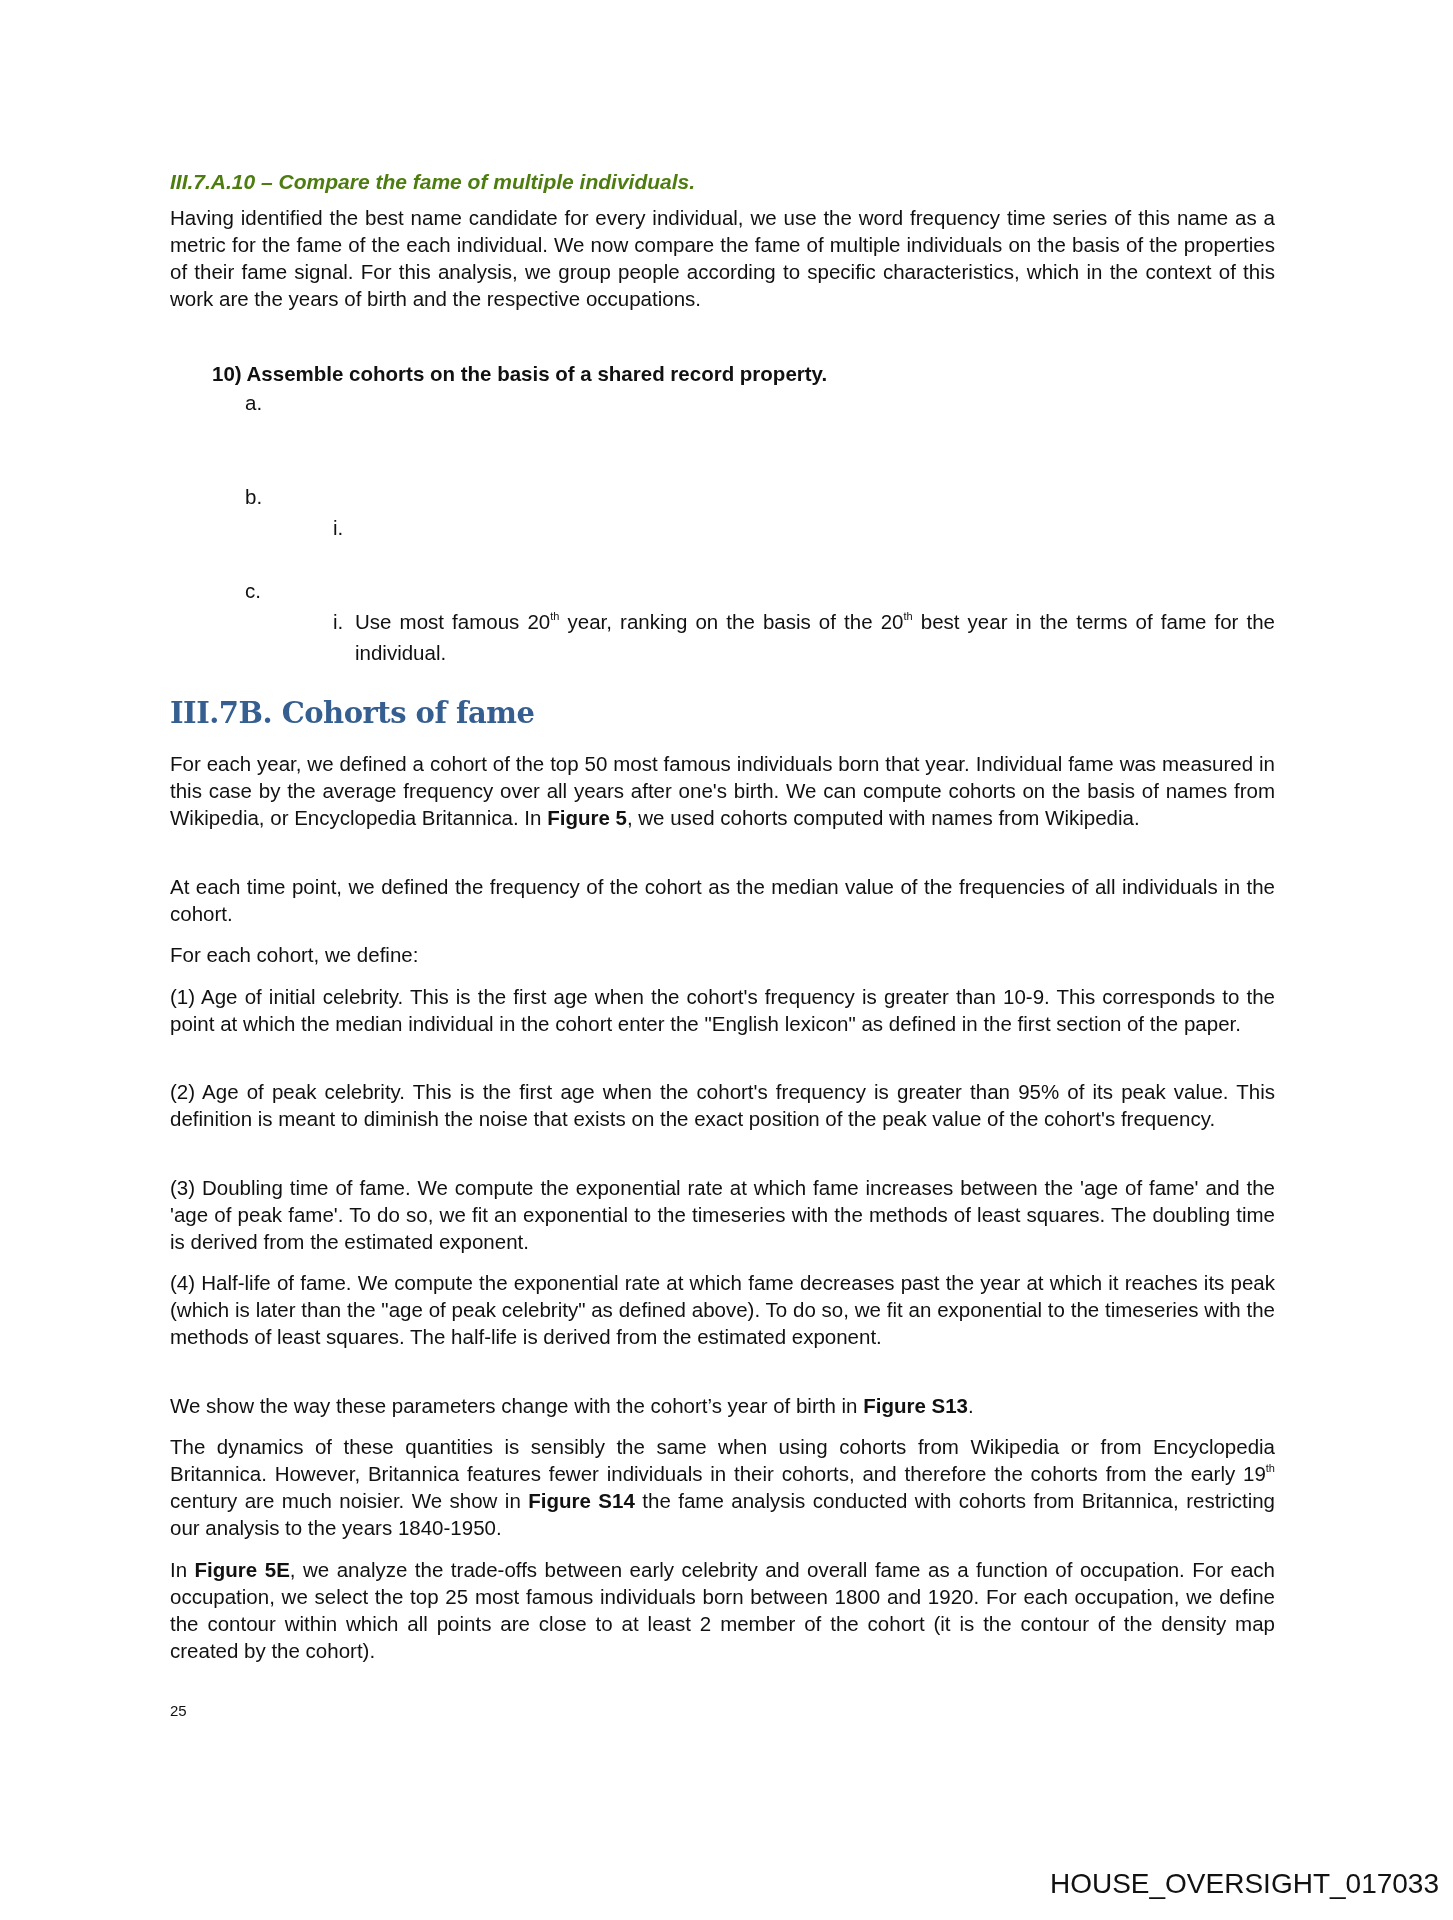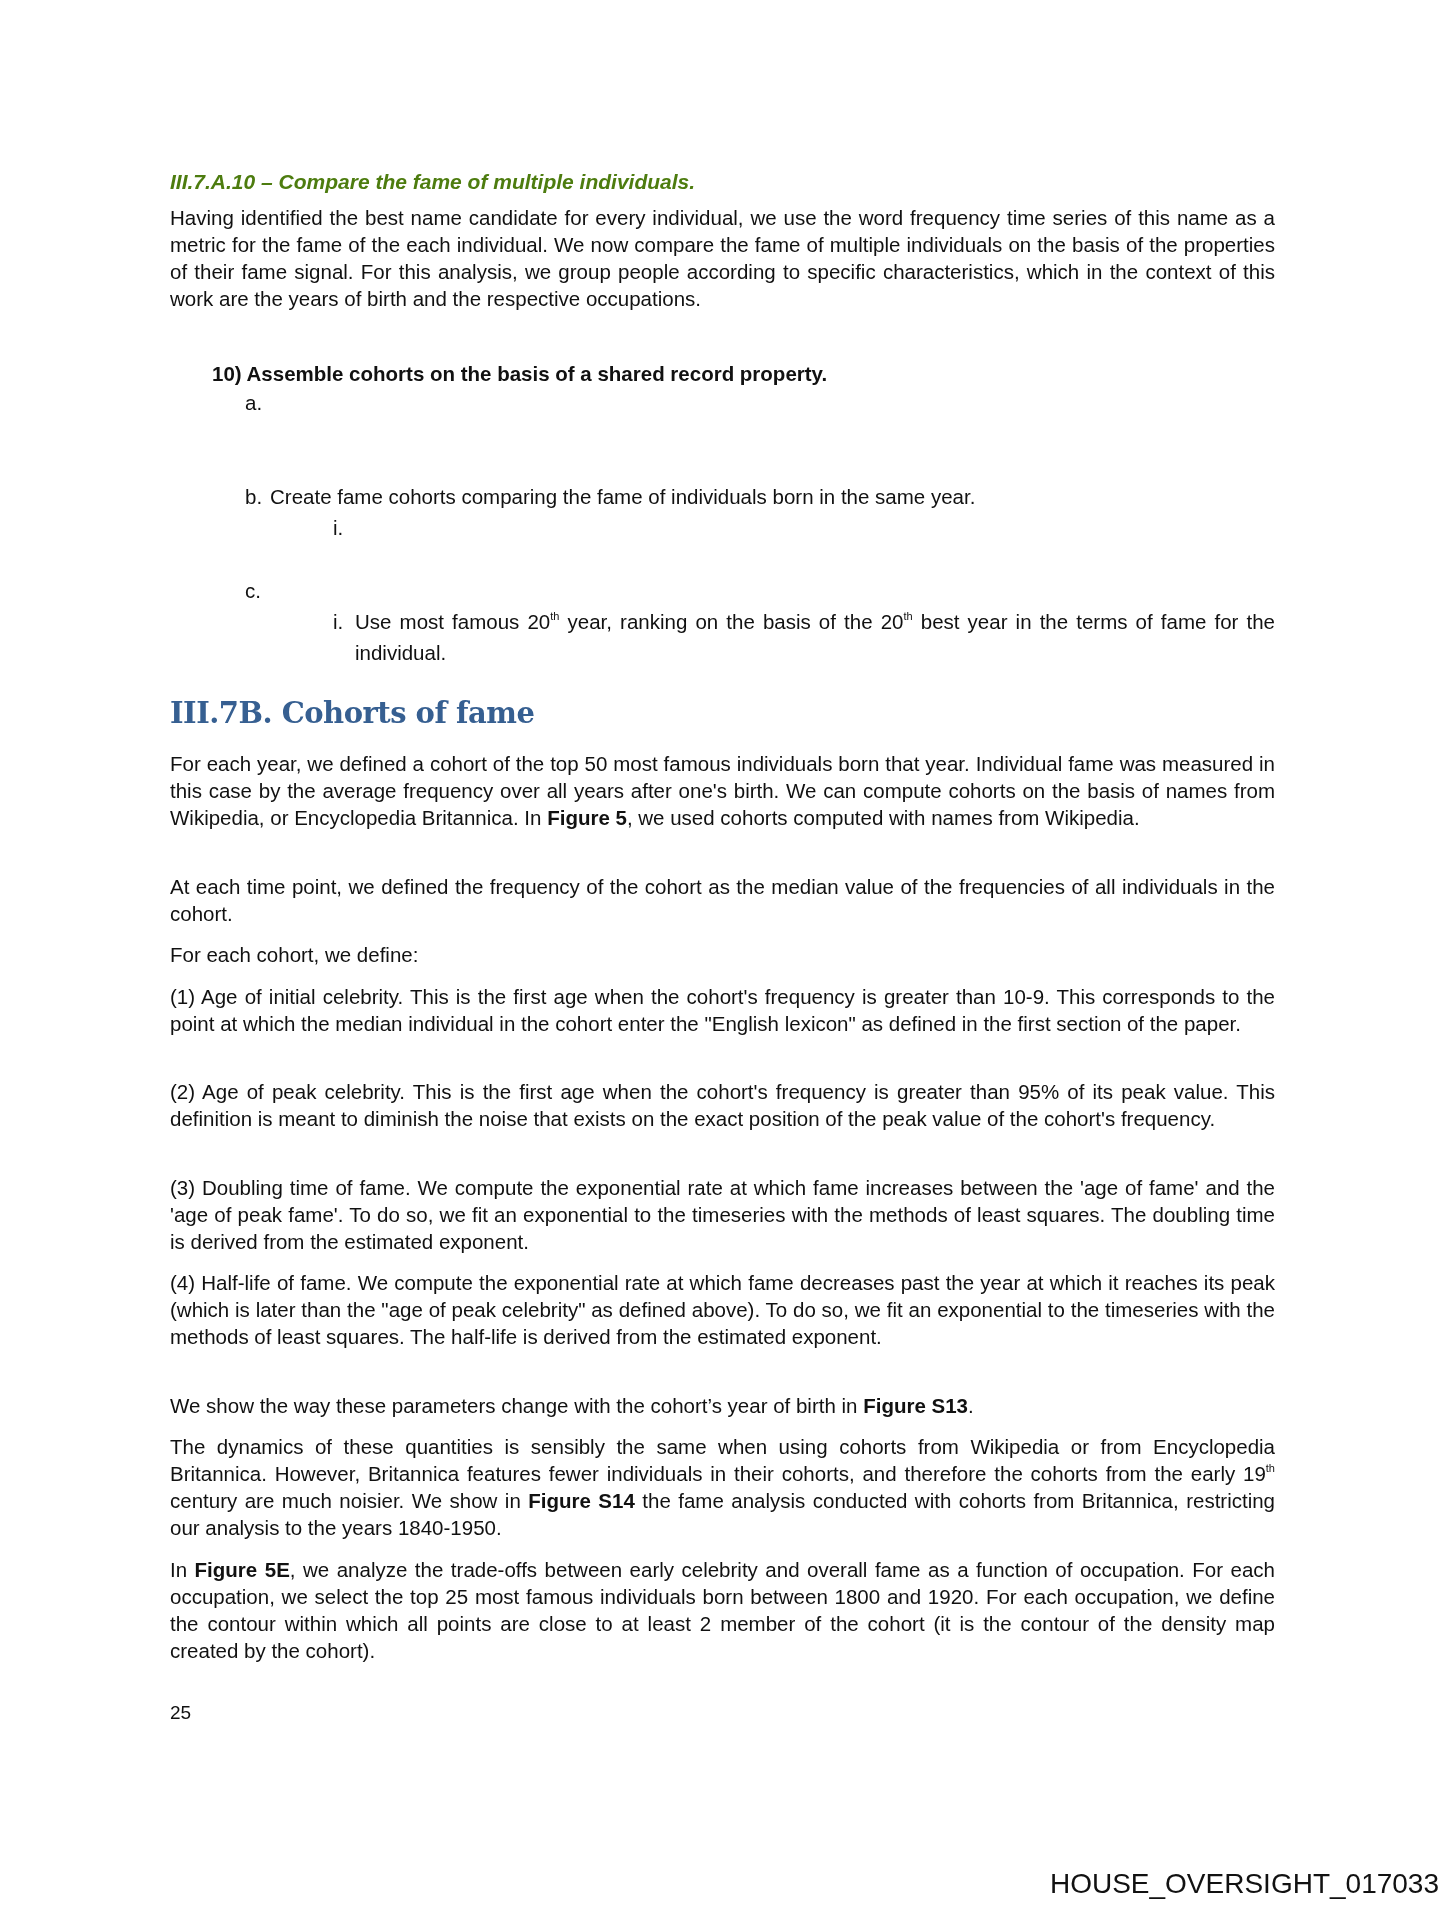--- a/index.html
+++ b/index.html
@@ -7,41 +7,40 @@
          font-family: "Liberation Sans", sans-serif; color: #111; }
   .page { position: absolute; left: 170px; top: 0; width: 1105px; }
   .h-sub { position: absolute; left: 0; top: 170px; font-size: 21px; font-weight: bold; font-style: italic; color: #4d7c0f; margin: 0; }
   .para { font-size: 20.5px; line-height: 27px; text-align: justify; margin: 0; position: absolute; left: 0; width: 1105px; }
   .para b { font-weight: bold; }
   sup { font-size: 11px; vertical-align: 9px; line-height: 0; }
   .step-title { position: absolute; left: 42px; top: 362px; font-size: 20.5px; font-weight: bold; margin: 0; }
   .li { position: absolute; font-size: 20.5px; line-height: 31px; text-align: justify; }
   .li .marker { position: absolute; }
   .h-main { position: absolute; left: 0; top: 696px; margin: 0; font-family: "DejaVu Serif", serif; font-weight: bold; font-size: 29px; color: #365f91; letter-spacing: -0.5px; }
-  .page-num { position: absolute; left: 170px; top: 1702px; font-size: 19px; margin: 0; }
+  .page-num { position: absolute; left: 170px; top: 1702px; font-size: 15px; margin: 0; }
   .doc-id { position: absolute; right: 14px; top: 1868px; font-size: 28px; margin: 0; }
 </style>
 </head>
 <body>
 
 <div class="page">
 
   <h3 class="h-sub">III.7.A.10 – Compare the fame of multiple individuals.</h3>
 
   <p class="para" style="top:204px;">Having identified the best name candidate for every individual, we use the word frequency time series of this name as a metric for the fame of the each individual. We now compare the fame of multiple individuals on the basis of the properties of their fame signal. For this analysis, we group people according to specific characteristics, which in the context of this work are the years of birth and the respective occupations.</p>
 
   <p class="step-title">10) Assemble cohorts on the basis of a shared record property.</p>
 
   <div class="li" style="left:100px; top:387px; width:1005px;">
     <span class="marker" style="left:-25px;">a.</span>
   </div>
 
   <div class="li" style="left:100px; top:481px; width:1005px;">
     <span class="marker" style="left:-25px;">b.</span>
-    <span>Create fame cohorts comparing the fame of individuals born in the same year.</span>
   </div>
 
   <div class="li" style="left:185px; top:512px; width:920px;">
     <span class="marker" style="left:-22px;">i.</span>
   </div>
 
   <div class="li" style="left:100px; top:575px; width:1005px;">
     <span class="marker" style="left:-25px;">c.</span>
   </div>
 

